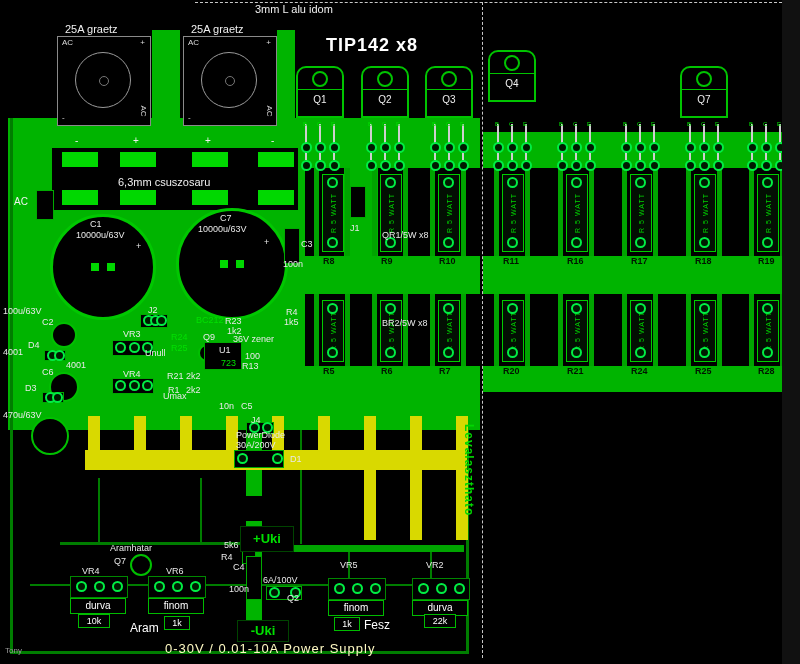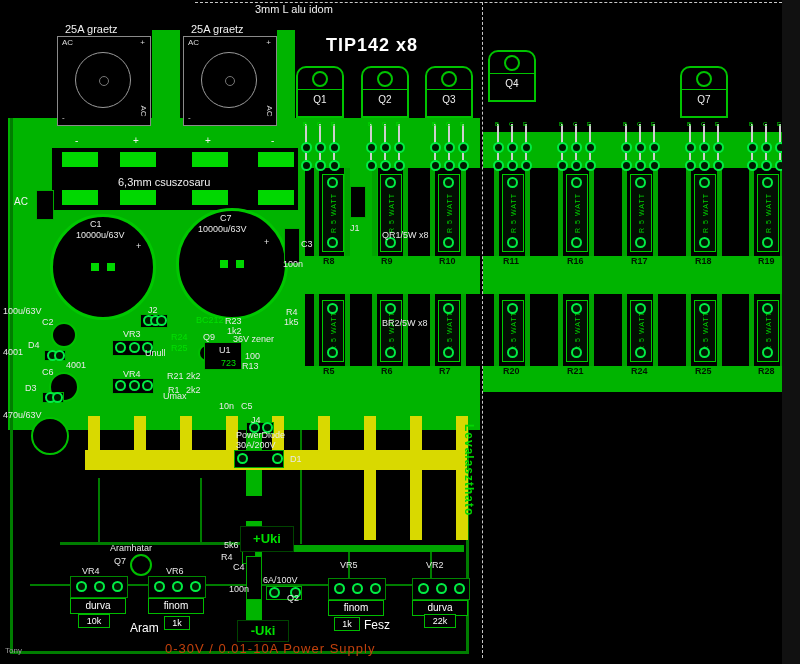--- a/index.html
+++ b/index.html
@@ -57,21 +57,21 @@
   .lbl{position:absolute;white-space:nowrap;line-height:1.1;z-index:6;}
   .w9{font-size:9px;color:#e8e8e8;}
   .w10{font-size:10px;color:#f0f0f0;}
   .w11{font-size:11px;color:#f0f0f0;}
   .w12{font-size:12px;color:#fff;}
   .g9{font-size:9px;color:#00e000;}
   .k9{font-size:9px;color:#001500;font-weight:bold;}
   .dim{font-size:8px;color:#9a9a9a;}
   .pin{font-size:6px;color:#00e000;}
   .title{font-size:18px;font-weight:bold;color:#fff;letter-spacing:1px;}
-  .footer{font-size:13px;color:#c2410c;letter-spacing:1px;}
+  .footer{font-size:13px;color:#fef9c3;letter-spacing:1px;}
 </style>
 </head>
 <body>
 
 <div id="board">
   <div id="pourA" class="pour"></div>
   <div id="pourB" class="pour"></div>
   <div id="termband"></div>
   <div id="band1" class="rband"></div>
   <div id="band2" class="rband"></div>

